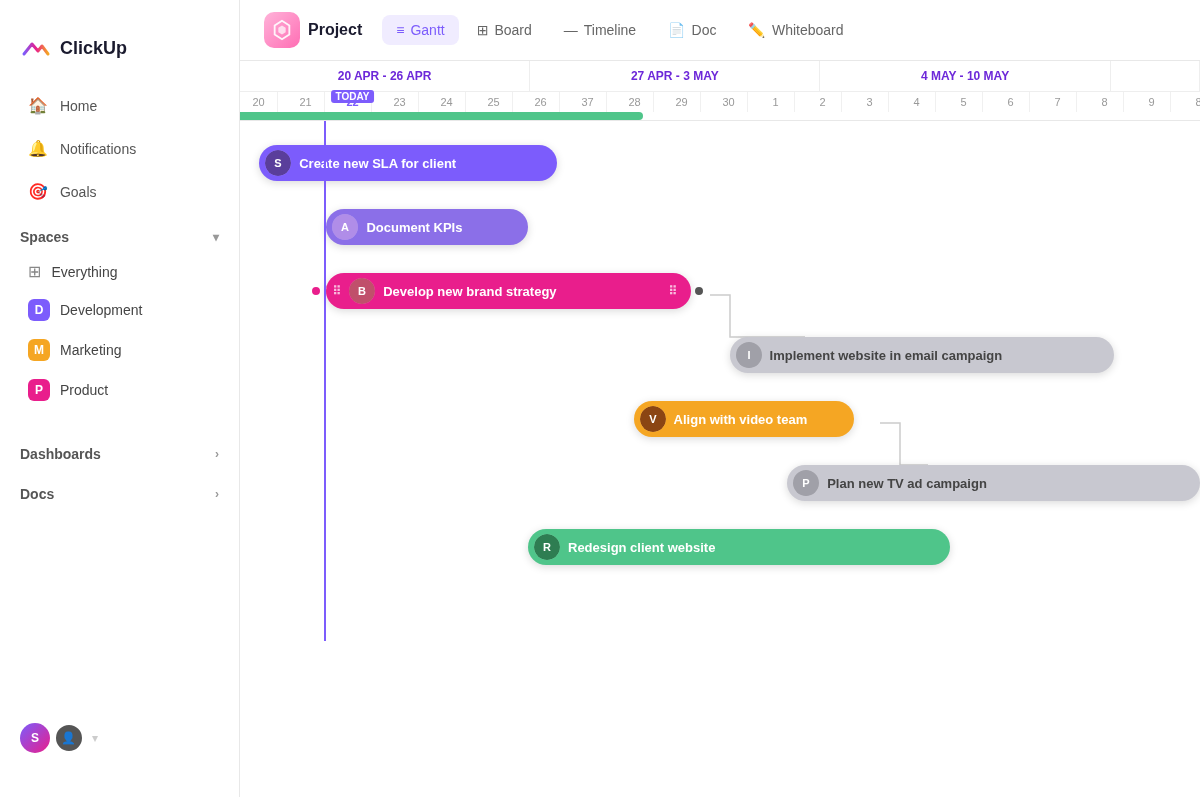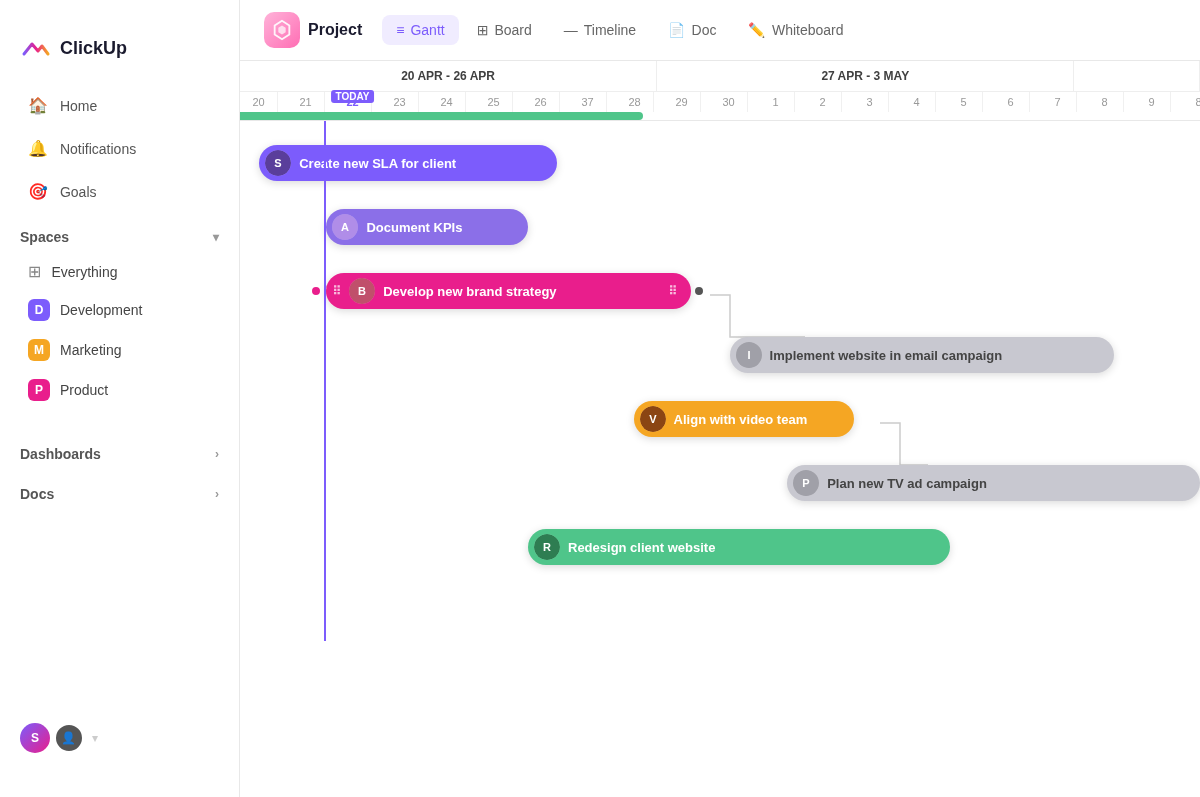--- a/index.html
+++ b/index.html
@@ -172,21 +172,21 @@
       display: flex;
       border-bottom: 1px solid #eee;
     }
 
     .period-cell {
       flex: 1;
       text-align: center;
       padding: 8px 4px;
       font-size: 12px;
       font-weight: 600;
-      color: #404040;
+      color: #6d28d9;
       border-right: 1px solid #eee;
     }
 
     .day-row {
       display: flex;
       gap: 9px;
     }
 
     .day-cell {
       flex: 1;
@@ -381,20 +381,21 @@
     </div>
   </nav>
 
   <div class="gantt-area">
 
     <div class="gantt-header">
 
       <div class="period-row">
         <div class="period-cell" style="flex:7;">20 APR - 26 APR</div>
         <div class="period-cell" style="flex:7;">27 APR - 3 MAY</div>
+        <div class="period-cell" style="flex:7;">4 MAY - 10 MAY</div>
         <div class="period-cell" style="flex:2;"></div>
       </div>
 
       <div class="day-row" id="day-row">
       <div class="day-cell">20</div>
           <div class="day-cell">21</div>
           <div class="day-cell today-cell"><div class="today-label">TODAY</div>22</div>
           <div class="day-cell">23</div>
           <div class="day-cell">24</div>
           <div class="day-cell">25</div>

